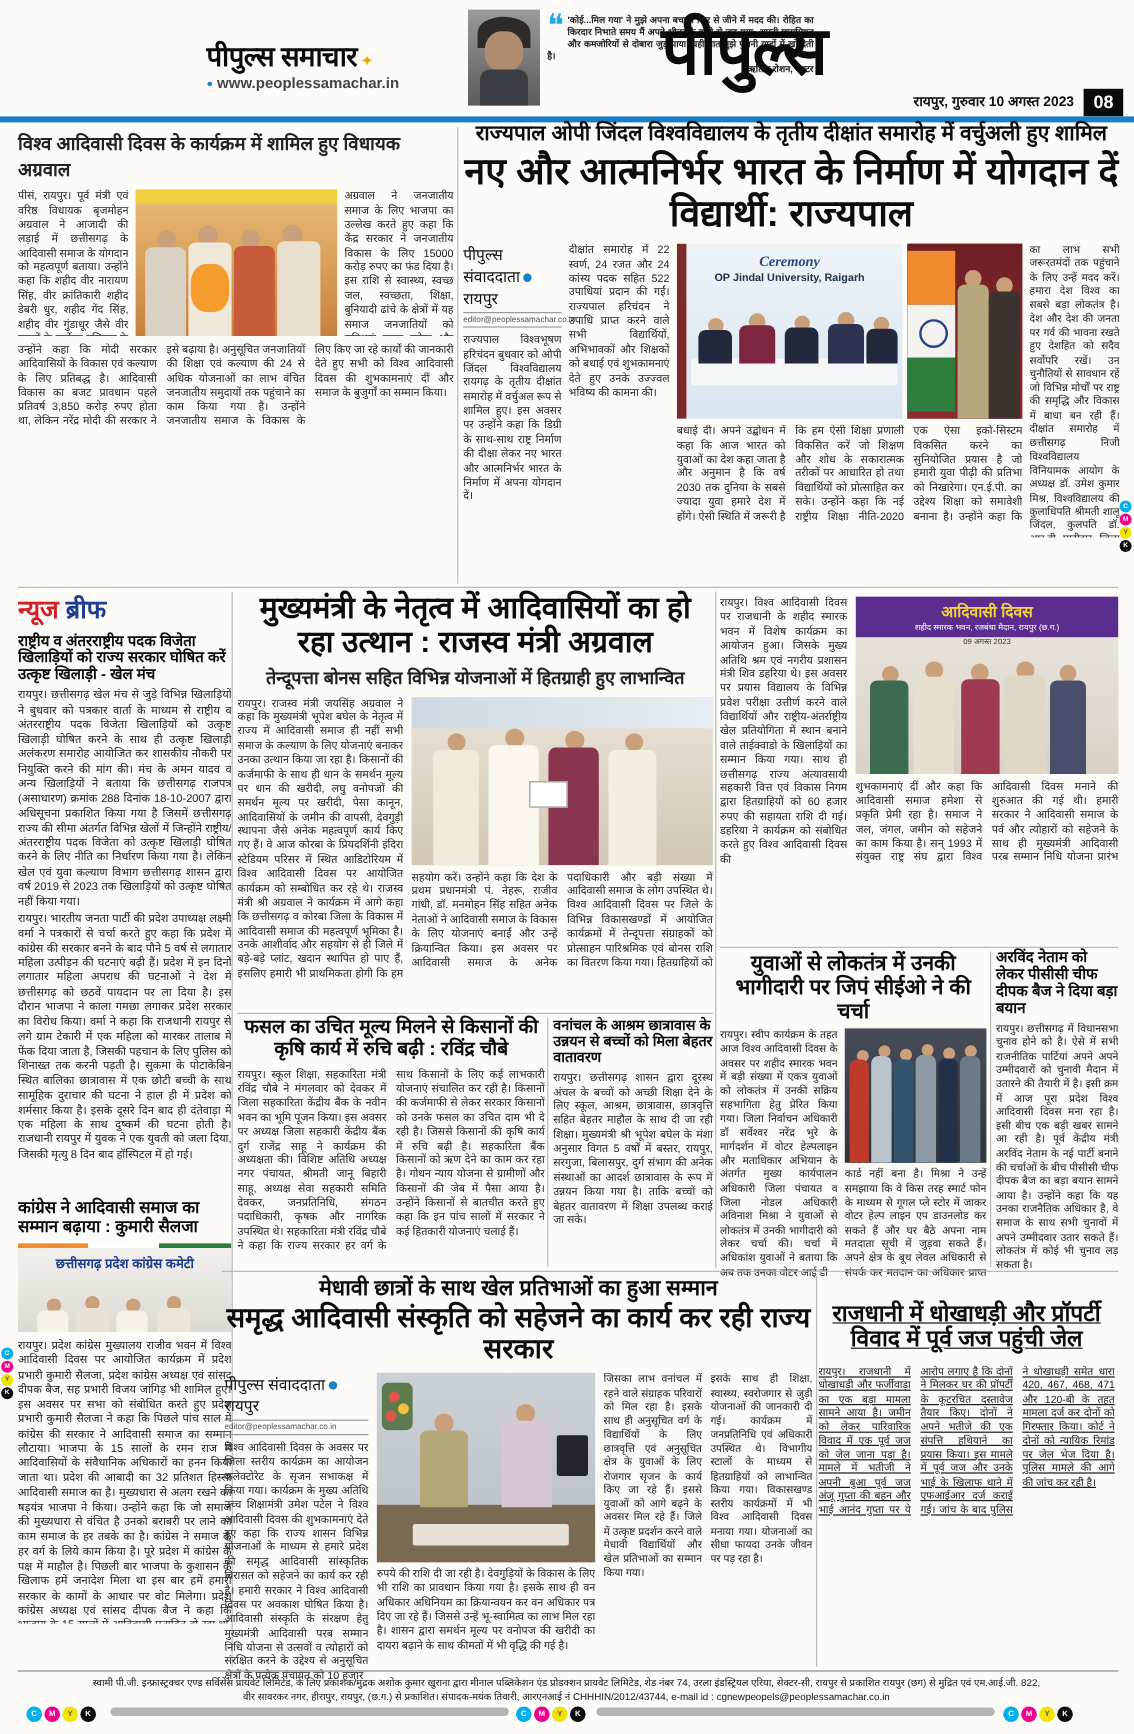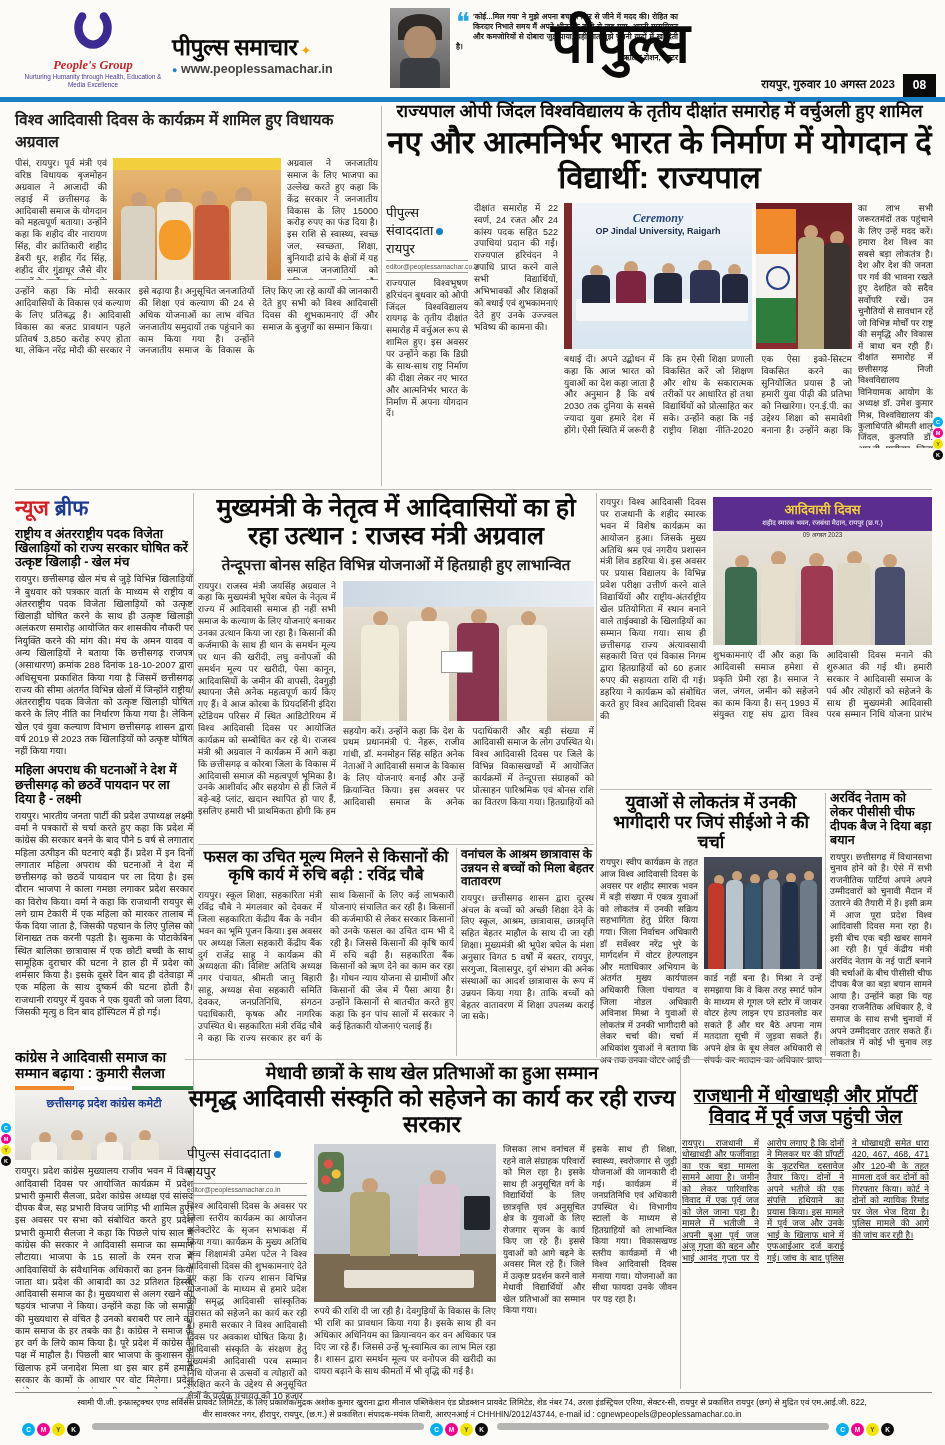--- a/index.html
+++ b/index.html
@@ -18,45 +18,36 @@
   .ph{position:relative;overflow:hidden;background:#d8d5cf;}
   .fig{position:absolute;border-radius:6px 6px 0 0;}
   .head{position:absolute;border-radius:50%;background:#c9a07a;}
   
   .group-name{color:#c0272d;font-style:italic;font-family:"Liberation Serif","DejaVu Serif",serif;font-weight:bold;}
   .tagline{color:#4b3a94;font-size:6.4px;line-height:1.25;text-align:center;}
   .nameplate-title{font-weight:bold;font-size:23px;color:#0b0b0b;letter-spacing:-0.5px;}
   .nameplate-web{font-weight:bold;font-size:12.5px;color:#444;}
   .masthead{font-weight:800;font-size:56px;color:#0a0a0a;letter-spacing:-1px;}
   .dateline{font-weight:bold;font-size:11.5px;color:#111;text-align:right;}
-  .pagenum{background:#0b0b0b;color:#fff;font-weight:bold;font-size:12px;text-align:center;line-height:23px;}
+  .pagenum{background:#0b0b0b;color:#fff;font-weight:bold;font-size:15px;text-align:center;line-height:23px;}
   .quote-mark{color:#2aa7de;font-size:26px;line-height:0.8;float:left;margin-right:3px;font-family:"DejaVu Serif",serif;}
   .quote-txt{font-size:7.6px;font-weight:bold;line-height:1.3;color:#222;text-align:justify;}
   .quote-attr{font-size:7.6px;font-weight:bold;text-align:right;color:#111;margin-top:1px;}
   
   .cmyk-dot{display:inline-block;width:13px;height:13px;border-radius:50%;color:#fff;font-size:6.5px;font-weight:bold;text-align:center;line-height:13px;margin-right:2px;vertical-align:middle;}
   .c{background:#00aeef;} .m{background:#ec008c;} .y{background:#f2e400;color:#555;} .k{background:#0c0c0c;}
   .bar{position:absolute;height:7px;border-radius:4px;background:#b5b5b3;top:3px;}
   .vmark .cmyk-dot{display:block;width:10px;height:10px;line-height:10px;font-size:5.5px;margin:1px 0;}
   .imprint{font-size:8.2px;color:#111;text-align:center;line-height:1.45;}
 </style>
 </head>
 <body>
 
 <div class="page">
 
-  <div class="abs" style="left:18px;top:8px;width:150px;">
-    <div style="text-align:center;">
-      <svg width="50" height="46" viewBox="0 0 40 38">
-          <path d="M11 7 a12 14 0 1 0 18 0" fill="none" stroke="#3b2a8f" stroke-width="7" stroke-linecap="round"></path>
-        </svg>
-    </div>
-    <div class="group-name" style="font-size:12.5px;text-align:center;">People's Group</div>
-    <div class="tagline">Nurturing Humanity through Health, Education &amp; Media Excellence</div>
-  </div>
 
   <div class="abs" style="left:172px;top:30px;width:205px;">
     <div class="nameplate-title"><span>पीपुल्स समाचार</span><span style="color:#f0a500;font-size:13px;"> ✦</span></div>
     <div class="nameplate-web"><span style="color:#1b7fc5;font-size:9px;vertical-align:middle;">●</span> <span>www.peoplessamachar.in</span></div>
   </div>
 
   <div class="abs ph" style="left:390px;top:8px;width:60px;height:80px;background:linear-gradient(180deg,#9a9a9a,#5c5c5c);">
     <div style="position:absolute;left:8px;top:6px;width:44px;height:26px;border-radius:50% 50% 0 0;background:#2d2a28;"></div>
     <div style="position:absolute;left:14px;top:18px;width:32px;height:34px;border-radius:45%;background:#b08c6e;"></div>
     <div style="position:absolute;left:10px;top:50px;width:40px;height:30px;background:#3a3d42;border-radius:8px 8px 0 0;"></div>
@@ -143,21 +134,20 @@
       <div class="body-txt" style="flex:1;height:245px;font-size:8.7px;">का लाभ सभी जरूरतमंदों तक पहुंचाने के लिए उन्हें मदद करें। हमारा देश विश्व का सबसे बड़ा लोकतंत्र है। देश और देश की जनता पर गर्व की भावना रखते हुए देशहित को सदैव सर्वोपरि रखें। उन चुनौतियों से सावधान रहें जो विभिन्न मोर्चों पर राष्ट्र की समृद्धि और विकास में बाधा बन रही हैं। दीक्षांत समारोह में छत्तीसगढ़ निजी विश्वविद्यालय विनियामक आयोग के अध्यक्ष डॉ. उमेश कुमार मिश्र, विश्वविद्यालय की कुलाधिपति श्रीमती शालू जिंदल, कुलपति डॉ. आर.डी. पाटीदार, जिला रायगढ़ के कलेक्टर सहित विभिन्न संकायों के डीन, प्राध्यापक, अभिभावक, छात्र-छात्राएं उपस्थित थे।</div>
     </div>
   </div>
 
   <div class="abs rule" style="left:15px;top:489px;width:917px;height:1px;"></div>
 
   <div class="abs" style="left:15px;top:493px;width:178px;height:896px;overflow:hidden;">
     <div style="font-size:21px;font-weight:bold;"><span style="color:#d32027;">न्यूज</span> <span style="color:#1f3d8f;">ब्रीफ</span></div>
     <div class="hl" style="font-size:12.5px;margin-top:6px;">राष्ट्रीय व अंतरराष्ट्रीय पदक विजेता खिलाड़ियों को राज्य सरकार घोषित करें उत्कृष्ट खिलाड़ी - खेल मंच</div>
     <div class="body-txt" style="font-size:9.3px;margin-top:4px;height:182px;">रायपुर। छत्तीसगढ़ खेल मंच से जुड़े विभिन्न खिलाड़ियों ने बुधवार को पत्रकार वार्ता के माध्यम से राष्ट्रीय व अंतरराष्ट्रीय पदक विजेता खिलाड़ियों को उत्कृष्ट खिलाड़ी घोषित करने के साथ ही उत्कृष्ट खिलाड़ी अलंकरण समारोह आयोजित कर शासकीय नौकरी पर नियुक्ति करने की मांग की। मंच के अमन यादव व अन्य खिलाड़ियों ने बताया कि छत्तीसगढ़ राजपत्र (असाधारण) क्रमांक 288 दिनांक 18-10-2007 द्वारा अधिसूचना प्रकाशित किया गया है जिसमें छत्तीसगढ़ राज्य की सीमा अंतर्गत विभिन्न खेलों में जिन्होंने राष्ट्रीय/अंतरराष्ट्रीय पदक विजेता को उत्कृष्ट खिलाड़ी घोषित करने के लिए नीति का निर्धारण किया गया है। लेकिन खेल एवं युवा कल्याण विभाग छत्तीसगढ़ शासन द्वारा वर्ष 2019 से 2023 तक खिलाड़ियों को उत्कृष्ट घोषित नहीं किया गया।</div>
-    <div class="hl" style="font-size:12.5px;margin-top:8px;">महिला अपराध की घटनाओं ने देश में छत्तीसगढ़ को छठवें पायदान पर ला दिया है - लक्ष्मी</div>
     <div class="body-txt" style="font-size:9.3px;margin-top:4px;height:232px;">रायपुर। भारतीय जनता पार्टी की प्रदेश उपाध्यक्ष लक्ष्मी वर्मा ने पत्रकारों से चर्चा करते हुए कहा कि प्रदेश में कांग्रेस की सरकार बनने के बाद पौने 5 वर्ष से लगातार महिला उत्पीड़न की घटनाएं बढ़ी हैं। प्रदेश में इन दिनों लगातार महिला अपराध की घटनाओं ने देश में छत्तीसगढ़ को छठवें पायदान पर ला दिया है। इस दौरान भाजपा ने काला गमछा लगाकर प्रदेश सरकार का विरोध किया। वर्मा ने कहा कि राजधानी रायपुर से लगे ग्राम टेकारी में एक महिला को मारकर तालाब में फेंक दिया जाता है, जिसकी पहचान के लिए पुलिस को शिनाख्त तक करनी पड़ती है। सुकमा के पोटाकेबिन स्थित बालिका छात्रावास में एक छोटी बच्ची के साथ सामूहिक दुराचार की घटना ने हाल ही में प्रदेश को शर्मसार किया है। इसके दूसरे दिन बाद ही दंतेवाड़ा में एक महिला के साथ दुष्कर्म की घटना होती है। राजधानी रायपुर में युवक ने एक युवती को जला दिया, जिसकी मृत्यु 8 दिन बाद हॉस्पिटल में हो गई।</div>
     <div class="hl" style="font-size:14px;margin-top:8px;">कांग्रेस ने आदिवासी समाज का सम्मान बढ़ाया : कुमारी सैलजा</div>
     <div class="ph" style="width:178px;height:74px;margin-top:5px;background:linear-gradient(180deg,#f3f2ef,#dcd9d2);">
       <div style="position:absolute;left:0;top:0;width:100%;height:4px;background:linear-gradient(90deg,#f08a2c 33%,#fff 33%,#fff 66%,#2e7d3c 66%);"></div>
       <div class="center" style="margin-top:9px;font-size:11px;font-weight:bold;color:#1f3d8f;">छत्तीसगढ़ प्रदेश कांग्रेस कमेटी</div>
       <div class="head" style="left:24px;top:46px;width:12px;height:12px;"></div>
       <div class="head" style="left:56px;top:44px;width:12px;height:12px;"></div>
       <div class="head" style="left:90px;top:46px;width:12px;height:12px;"></div>
       <div class="head" style="left:124px;top:44px;width:12px;height:12px;"></div>
       <div class="fig" style="left:16px;top:56px;width:26px;height:18px;background:#f5f1e8;"></div>

